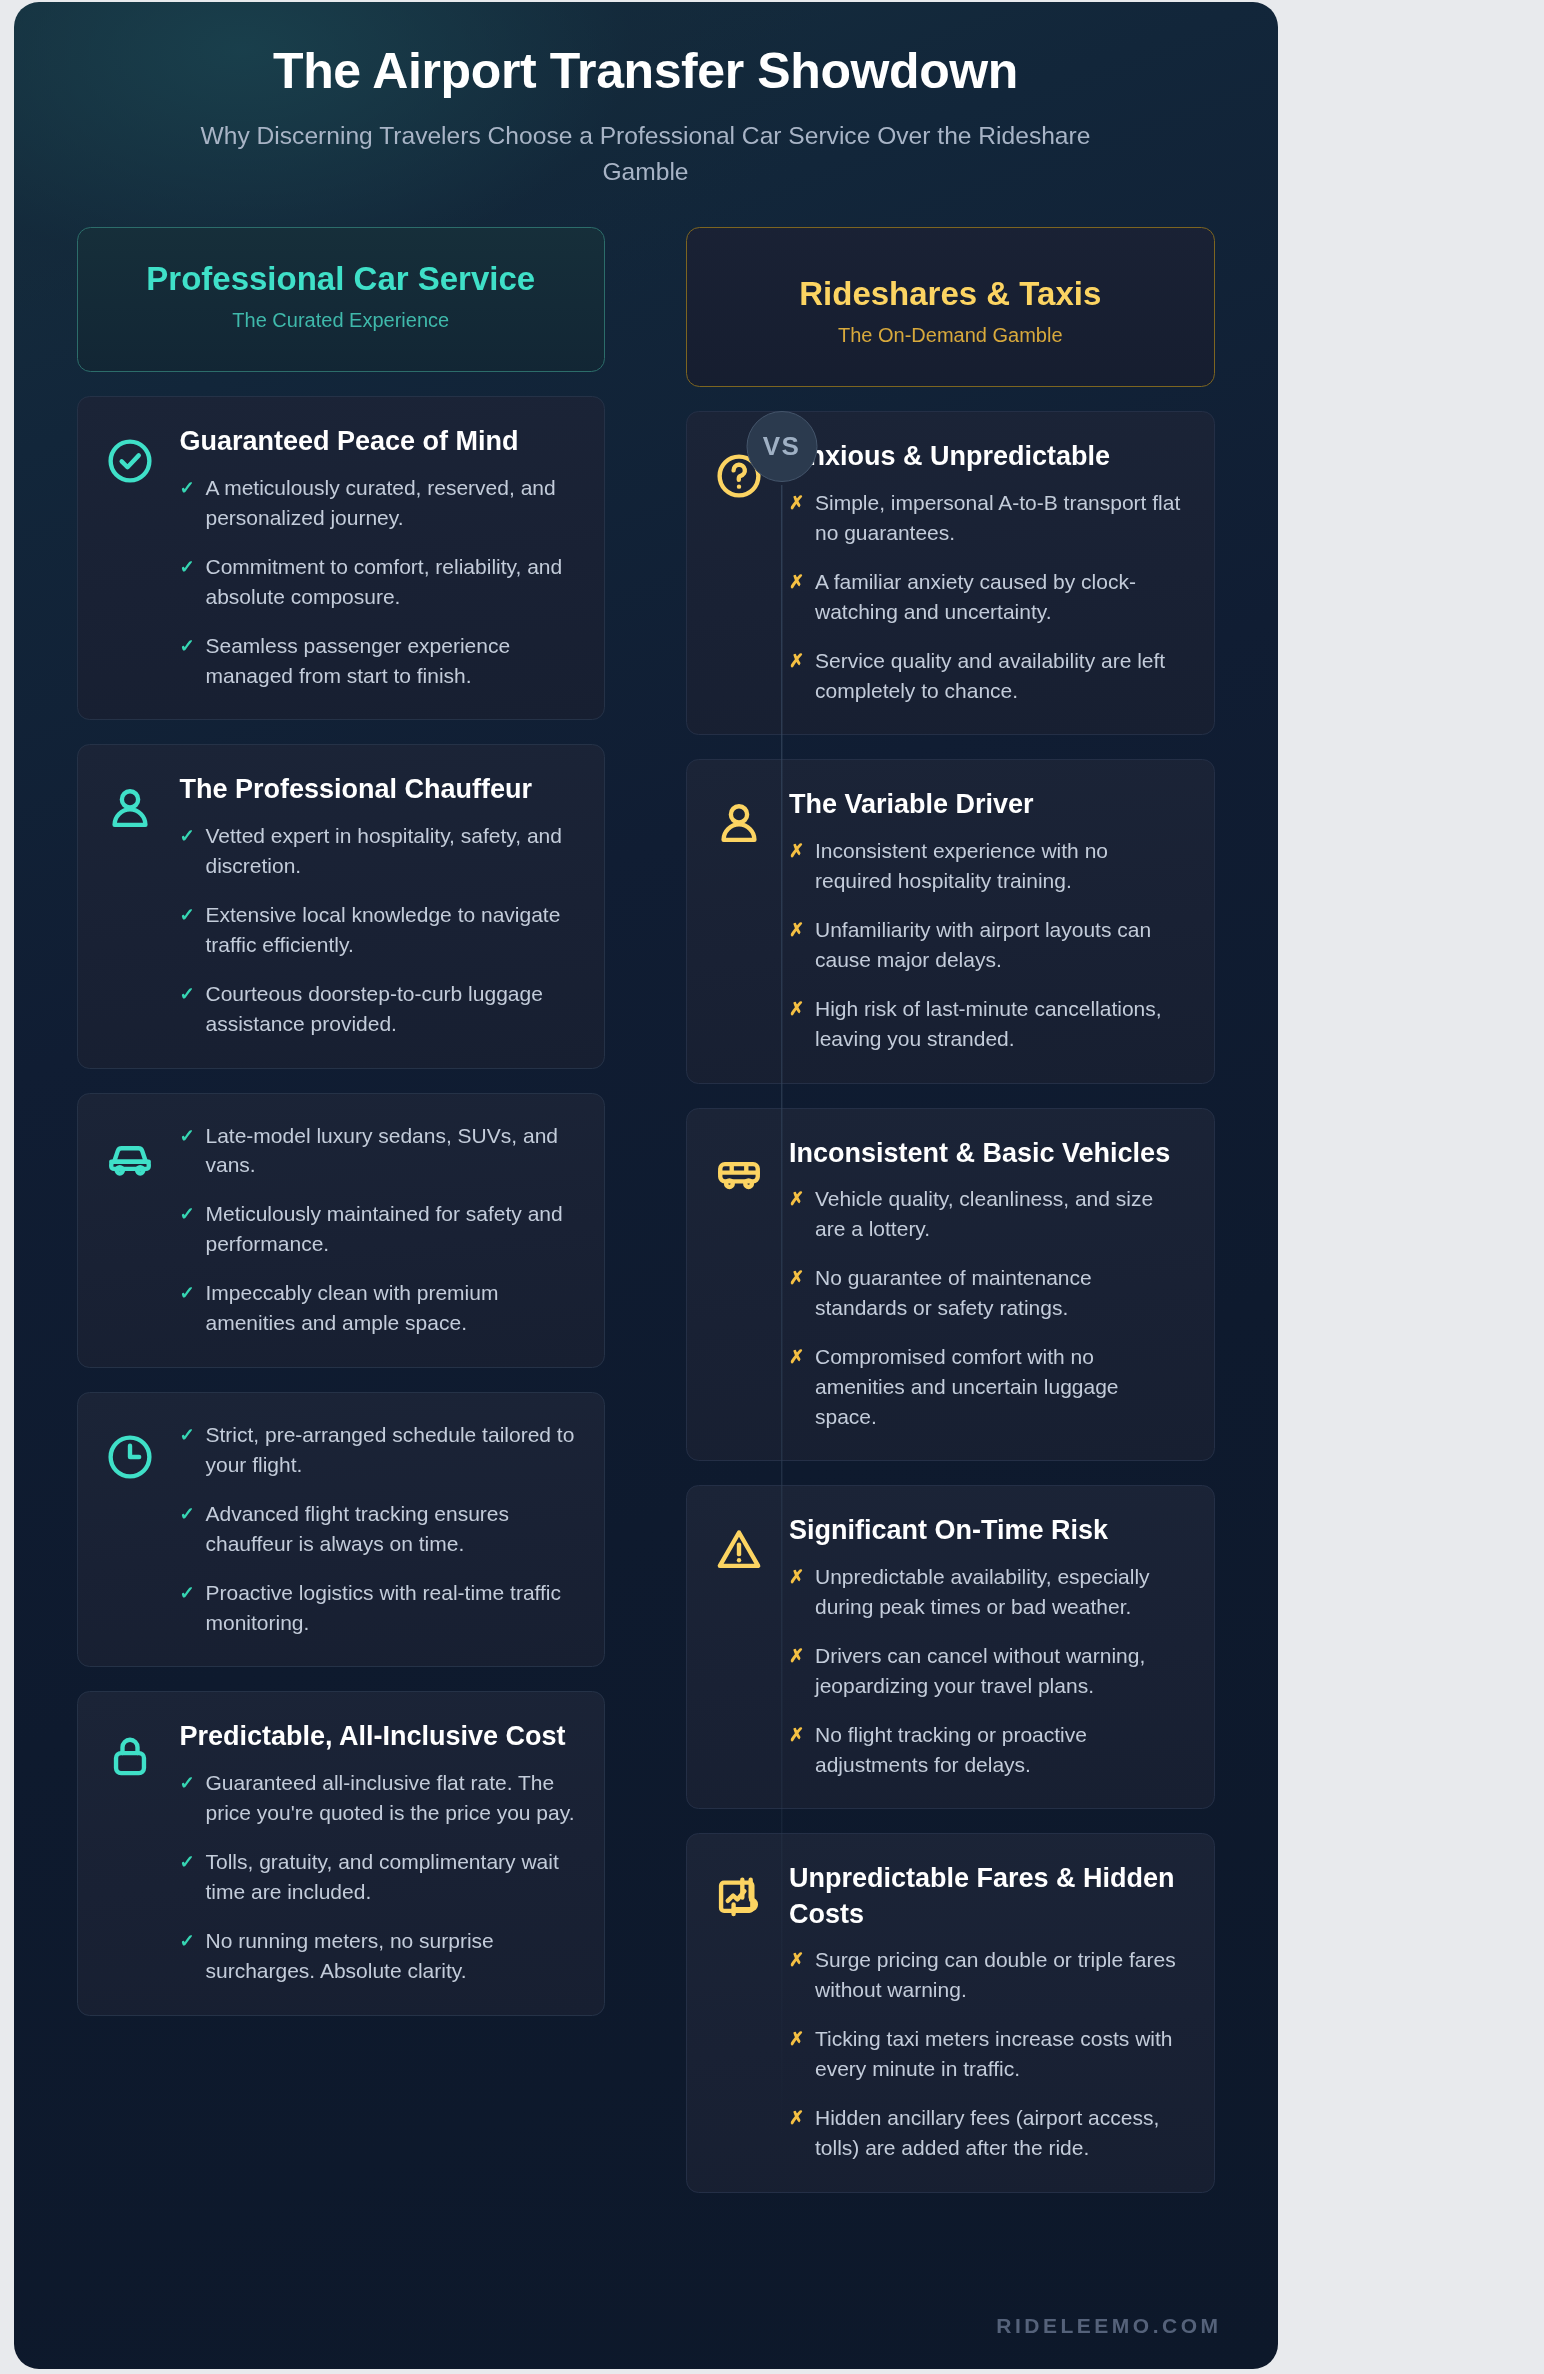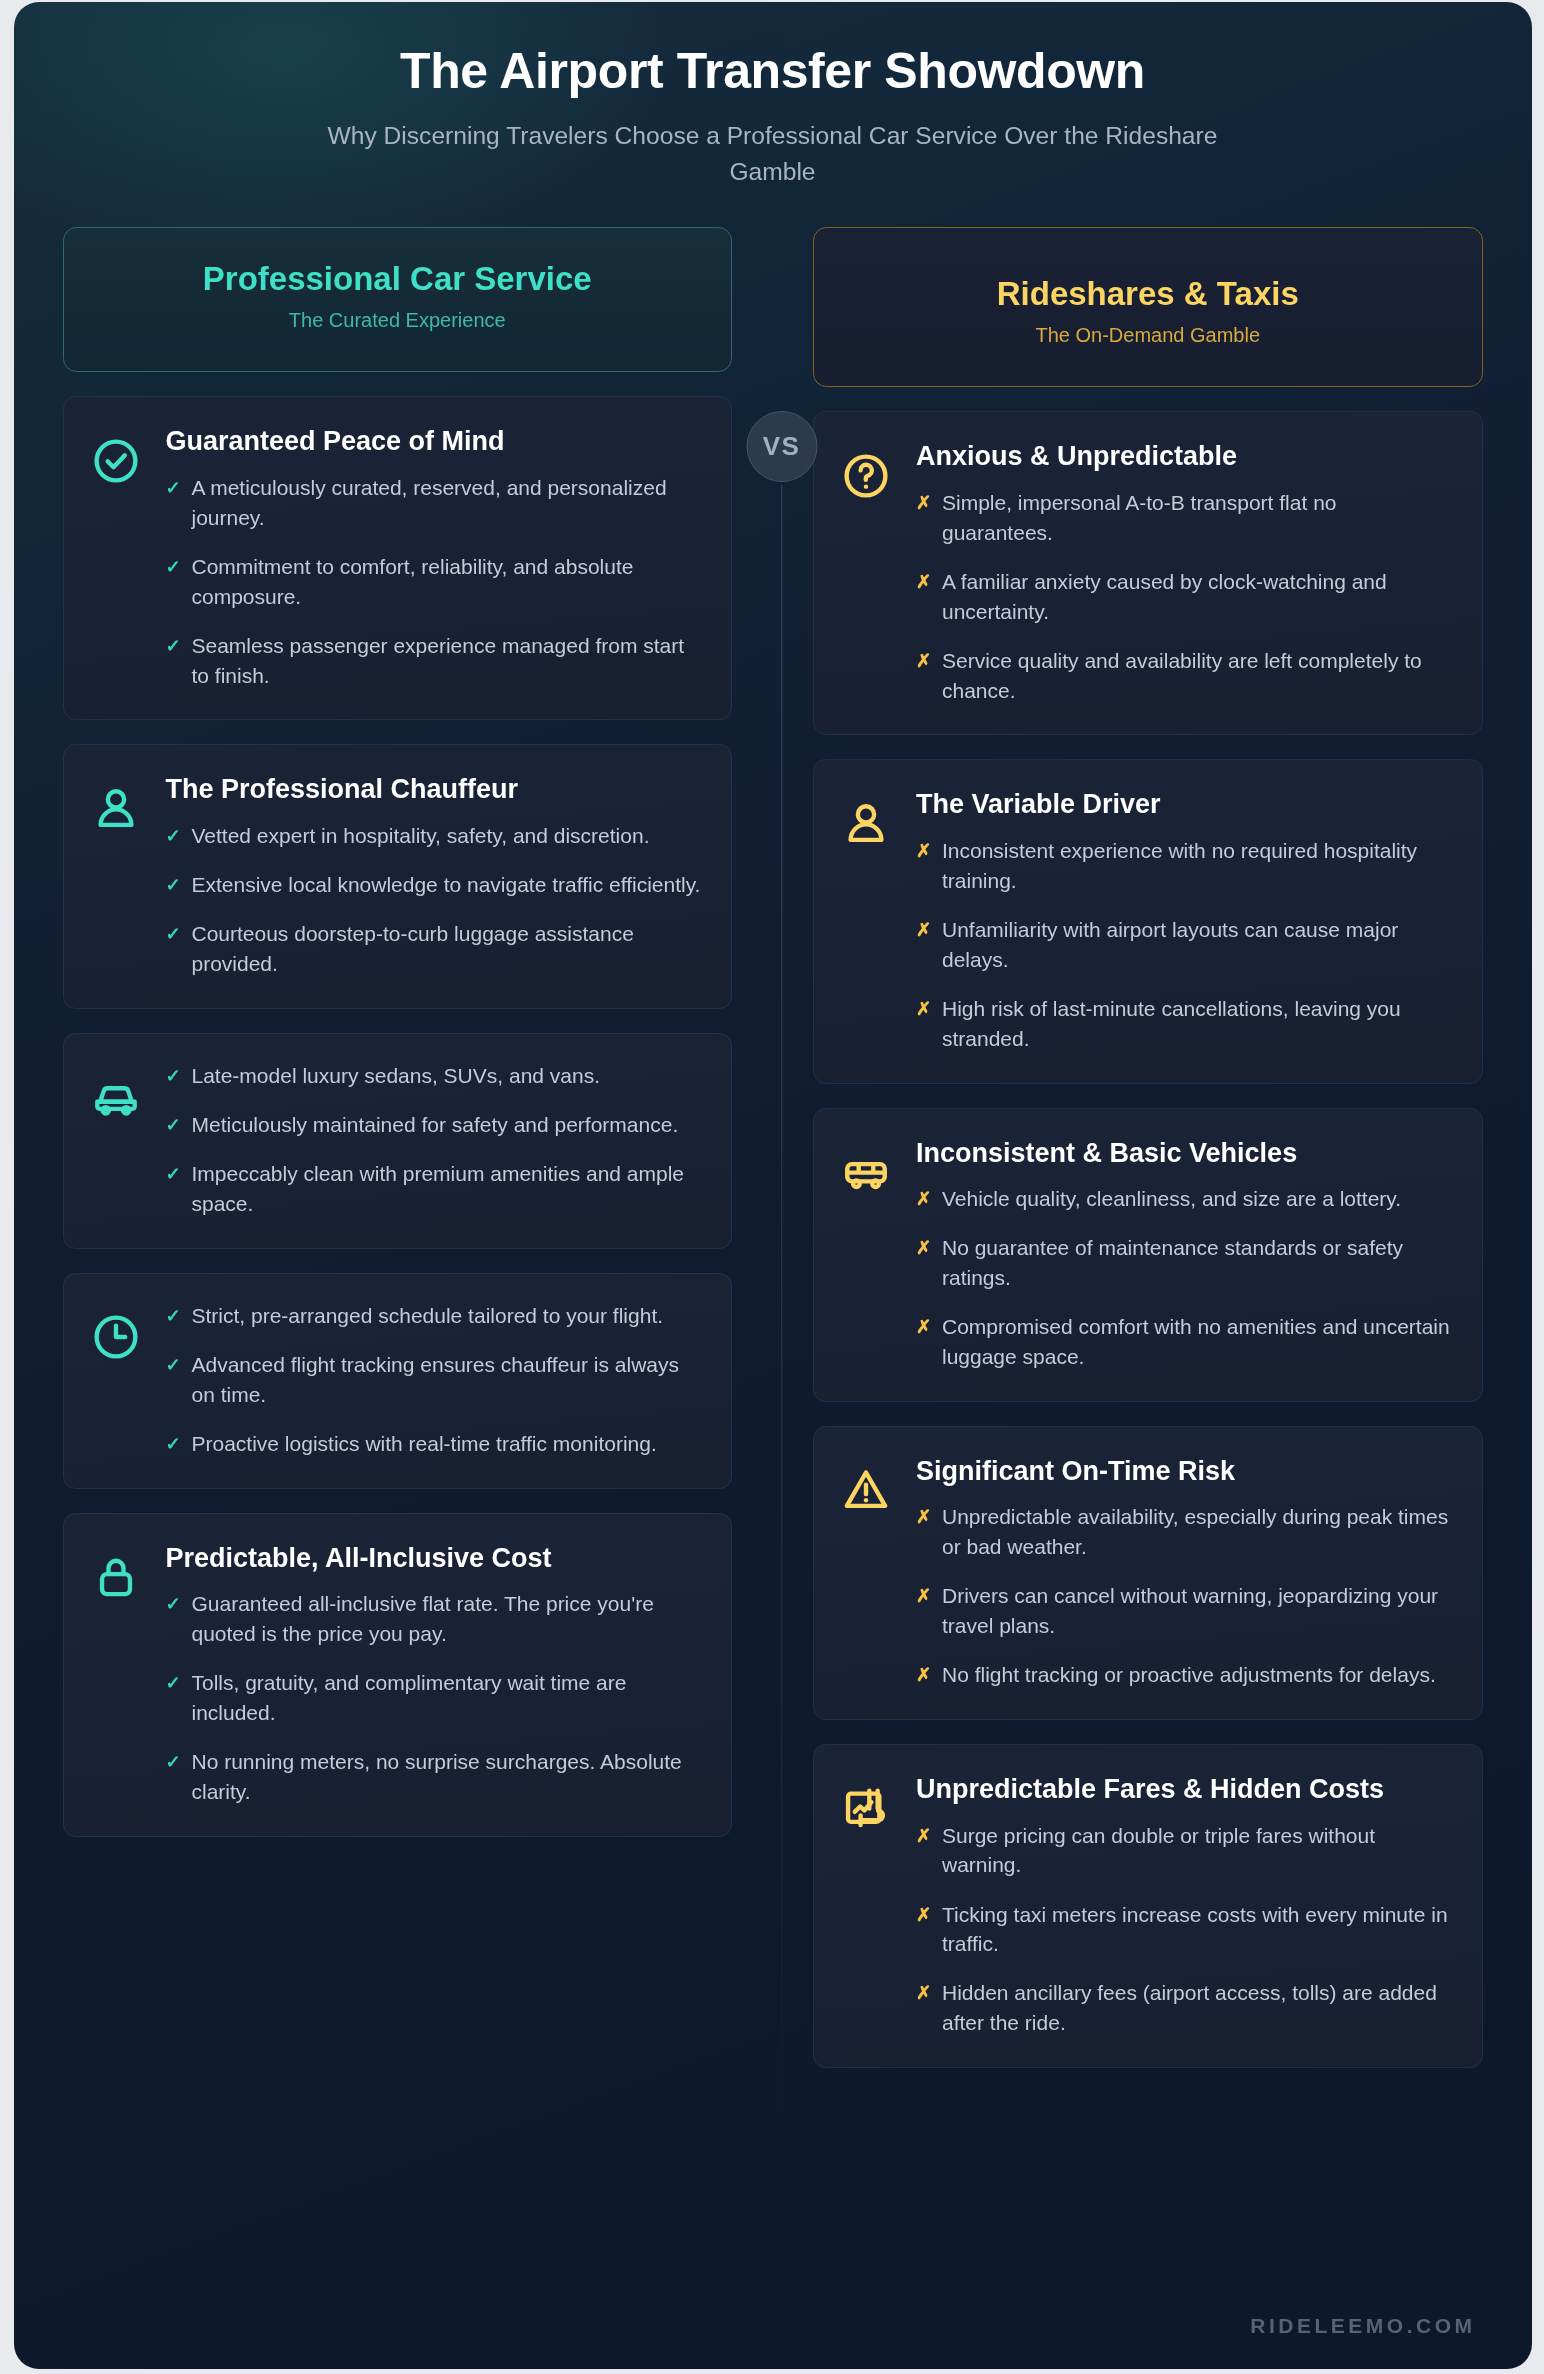--- a/index.html
+++ b/index.html
@@ -6,21 +6,21 @@
   html, body {
     width: 1545px;
     height: 2374px;
     background: #e8eaed;
     font-family: "Liberation Sans", sans-serif;
     overflow: hidden;
   }
   .page {
     position: absolute;
     left: 13.5px; top: 1.9px;
-    width: 1518px; height: 2367px;
+    width: 1264px; height: 2367px;
     border-radius: 25px;
     background:
       radial-gradient(ellipse 869px 483px at 18% 2%, rgba(26,66,78,0.85) 0%, rgba(19,40,56,0.25) 45%, rgba(0,0,0,0) 70%),
       linear-gradient(160deg, #16303f 0%, #12263a 16%, #101d33 38%, #0e1a2e 62%, #0d182a 100%);
     overflow: hidden;
   }
 
   
   .hero { padding-top: 41px; text-align: center; }
   .hero h1 {
@@ -36,21 +36,21 @@
     font-size: 24.6px;
     font-weight: 400;
     color: #a8b4c6;
     line-height: 1.45;
   }
 
   
   .grid {
     position: relative;
     margin-top: 37px;
-    padding: 0 49px;
+    padding: 0 63px;
     display: grid;
     grid-template-columns: 1fr 1fr;
     column-gap: 81px;
   }
   .col { display: flex; flex-direction: column; }
 
   
   .colhead {
     border-radius: 13.5px;
     padding: 33px 19.3px 39px;

